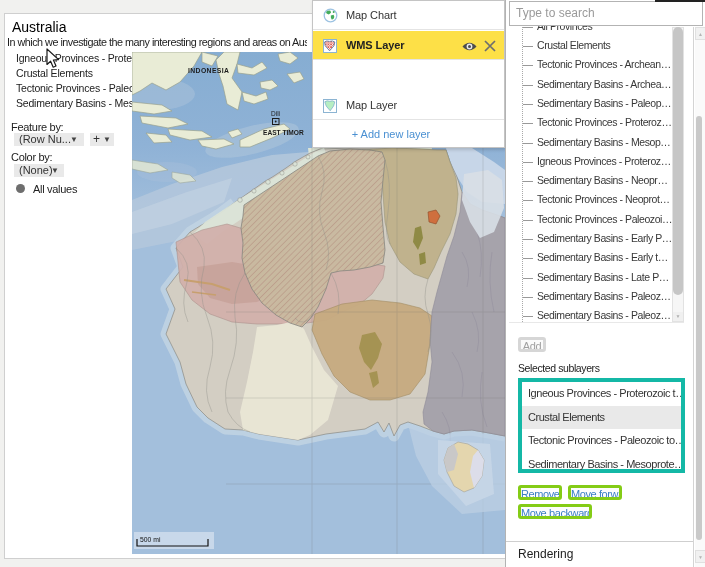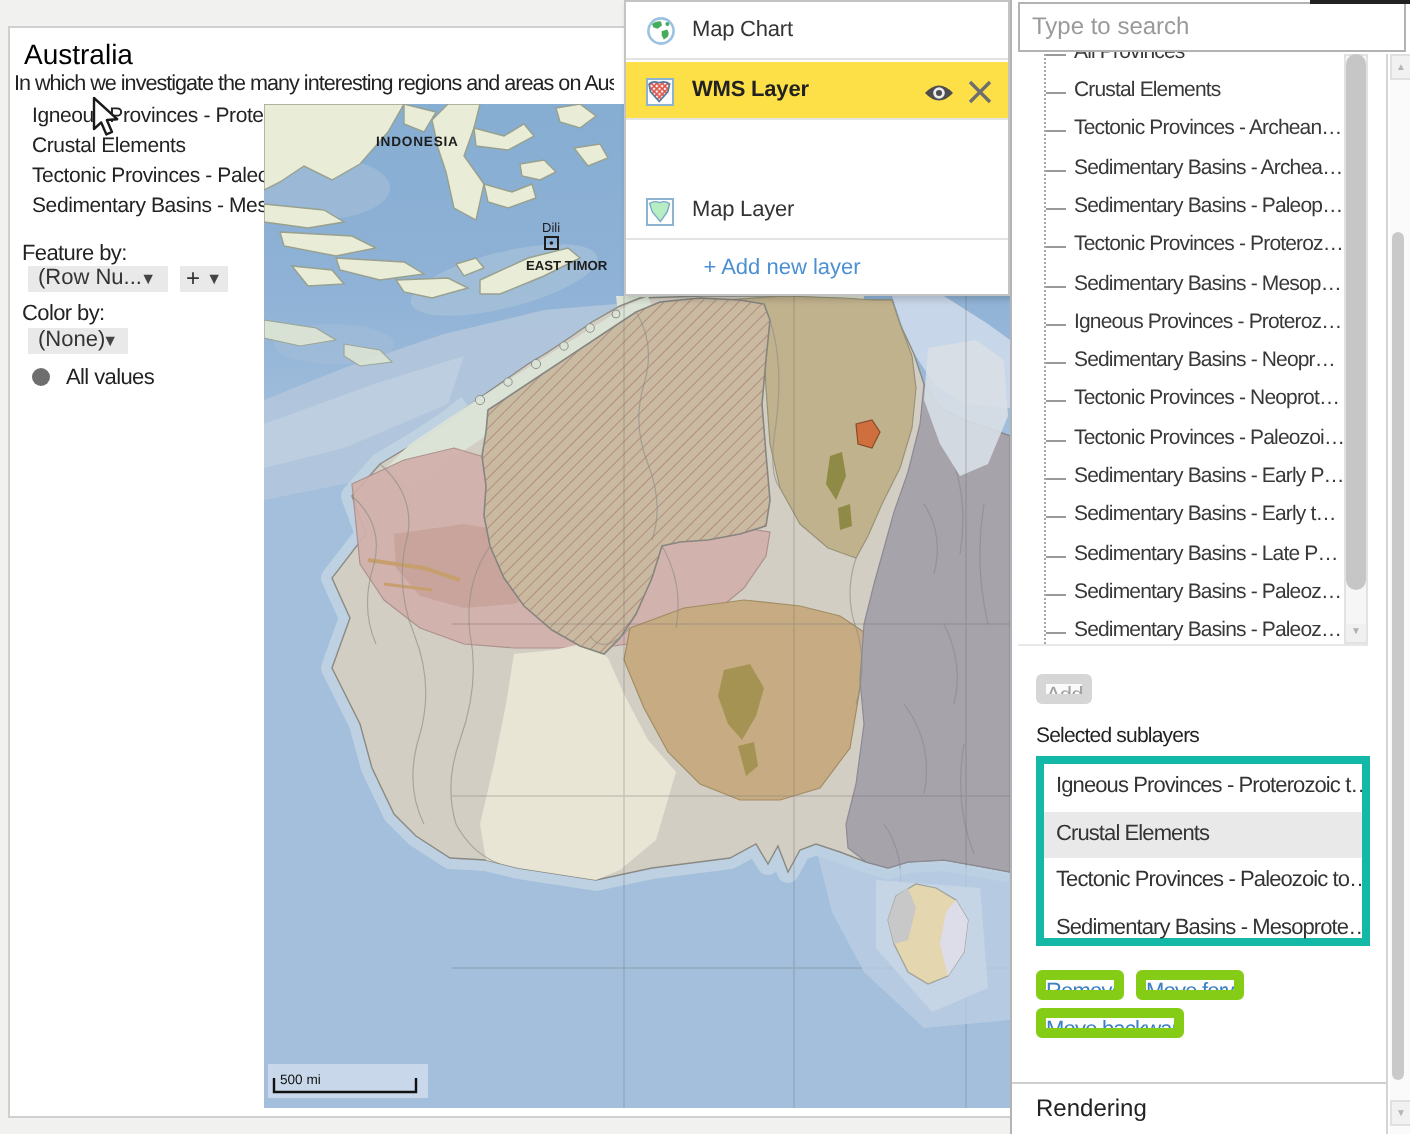--- a/index.html
+++ b/index.html
@@ -6,21 +6,21 @@
 .abs{position:absolute}
 #viz{left:4px;top:13px;width:501px;height:546px;background:#fff;border:1px solid #cfcfcf;border-right:none}
 #leftpane{left:5px;top:14px;width:127px;height:540px;background:#fff;overflow:hidden;z-index:3}
 #map{left:132px;top:52px;width:373px;height:502px;z-index:1}
 #popup{left:312px;top:0;width:193px;height:148px;background:#fff;border:1px solid #c4c4c4;box-shadow:1px 2px 3px rgba(0,0,0,.15);z-index:5}
 #rpanel{left:505px;top:0;width:200px;height:567px;background:#fff;border-left:1px solid #b3b3b3;z-index:6}
 .prow{position:absolute;left:0;width:191px;height:29px;border-bottom:1px solid #e4e4e4}
 .prow .lbl{position:absolute;left:33px;top:8px;font-size:11px;letter-spacing:-.1px;color:#333}
 .treeitem{position:absolute;left:31px;width:136px;font-size:10.5px;letter-spacing:-.42px;color:#383838;white-space:nowrap;overflow:hidden;text-overflow:ellipsis}
 .tdash{position:absolute;left:17px;width:10px;height:0;border-top:1px solid #999}
-.btn{position:absolute;font-size:11px;letter-spacing:-.4px;line-height:13px;white-space:nowrap;overflow:hidden;color:#3b7fc4;background:#fdfdfd;border:5px solid #84cc16;border-radius:3px;text-align:center}
+.btn{position:absolute;font-size:11px;letter-spacing:-.4px;line-height:13px;white-space:nowrap;overflow:hidden;color:#3b7fc4;background:#fdfdfd;border:3px solid #84cc16;border-radius:3px;text-align:center}
 </style></head>
 <body>
 <div class="abs" id="viz"></div>
 <div class="abs" id="map"><svg width="373" height="502" viewBox="0 0 373 502">
 <defs>
 <pattern id="hat" width="4.4" height="4.4" patternUnits="userSpaceOnUse" patternTransform="rotate(-45)">
   <rect width="4.4" height="4.4" fill="#c9baa0"></rect>
   <line x1="0" y1="0" x2="4.4" y2="0" stroke="#b28a7d" stroke-width="1"></line>
 </pattern>
 <linearGradient id="seatop" x1="0" y1="0" x2="0" y2="1">

